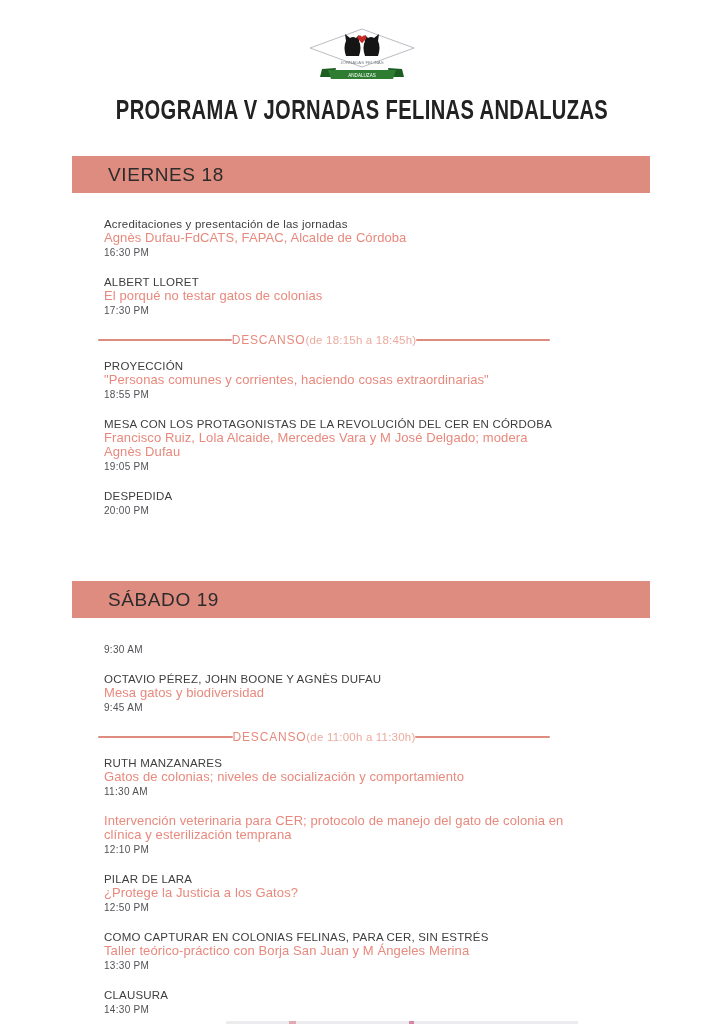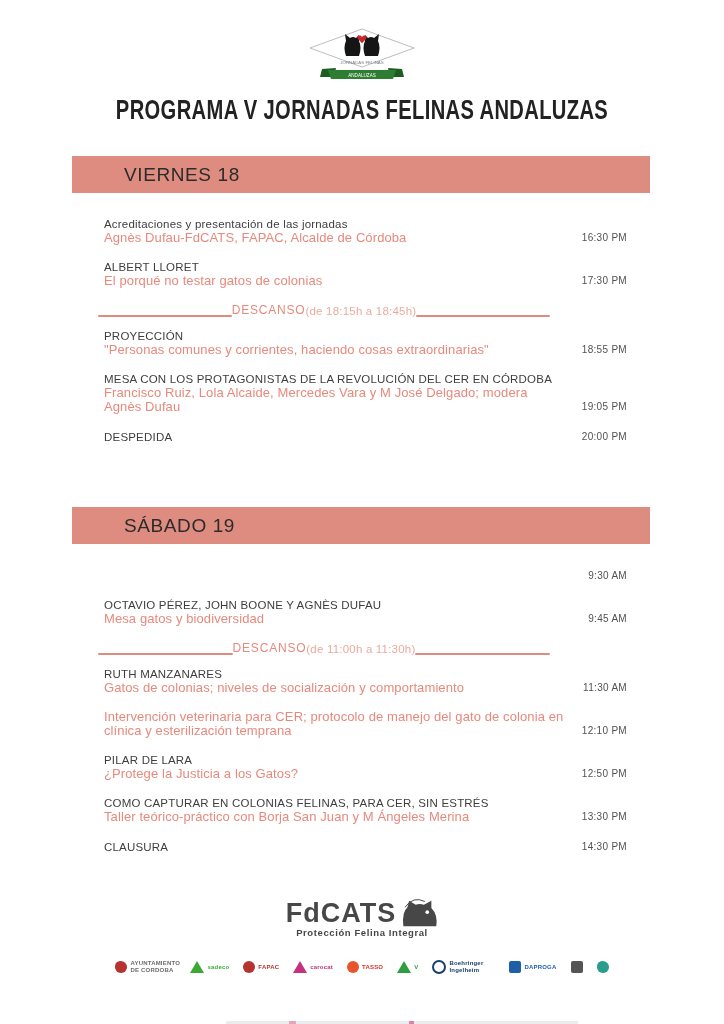--- a/index.html
+++ b/index.html
@@ -24,35 +24,35 @@
   .main-title{
     margin-top:10px;text-align:center;
     font-size:28px;font-weight:bold;color:#222;
     letter-spacing:.5px;transform:scaleX(.72);transform-origin:center;
     white-space:nowrap;
   }
   
   .bar{
     margin:30px auto 0 72px;width:578px;height:37px;
     background:var(--accent);
-    display:flex;align-items:center;padding-left:52px;text-align:right;
+    display:flex;align-items:center;padding-left:36px;text-align:right;
   }
   .bar span{font-size:19px;color:#2b2b2b;letter-spacing:.6px;}
 
   
   .list{padding:24px 0 18px 0;margin-left:72px;width:578px;}
-  .item{display:flex;align-items:flex-end;padding-left:32px;padding-right:23px;margin-bottom:15px;}
+  .item{display:flex;align-items:flex-start;padding-left:32px;padding-right:23px;margin-bottom:15px;flex-direction:column;}
   .itext{width:460px;flex:none;}
   .ititle{font-size:11.5px;line-height:14px;color:var(--ink);letter-spacing:.2px;}
   .isub{font-size:13px;line-height:14px;color:var(--accent-text);letter-spacing:.1px;}
   .itime{flex:1;text-align:right;font-size:10px;color:var(--time);letter-spacing:.3px;line-height:14px;margin-top:1px;}
 
   .break{
     margin:7px 0 12px 26px;width:452px;height:14px;
-    display:flex;align-items:flex-end;
+    display:flex;align-items:center;
   }
   .bline{flex:1;height:2px;background:var(--accent);border-radius:1px;}
   .blabel{font-size:12px;color:var(--accent-text);letter-spacing:.8px;}
   .bdetail{font-size:11.5px;color:var(--accent-light);letter-spacing:.2px;}
 
   
   .footer-logo{margin-top:12px;text-align:center;height:48px;}
   .fl-row{display:inline-flex;align-items:flex-end;gap:4px;}
   .fl-text{font-size:27px;font-weight:bold;color:#474747;letter-spacing:1px;line-height:28px;}
   .fl-tag{font-size:9.5px;font-weight:bold;color:#474747;letter-spacing:.6px;margin-top:0px;}

